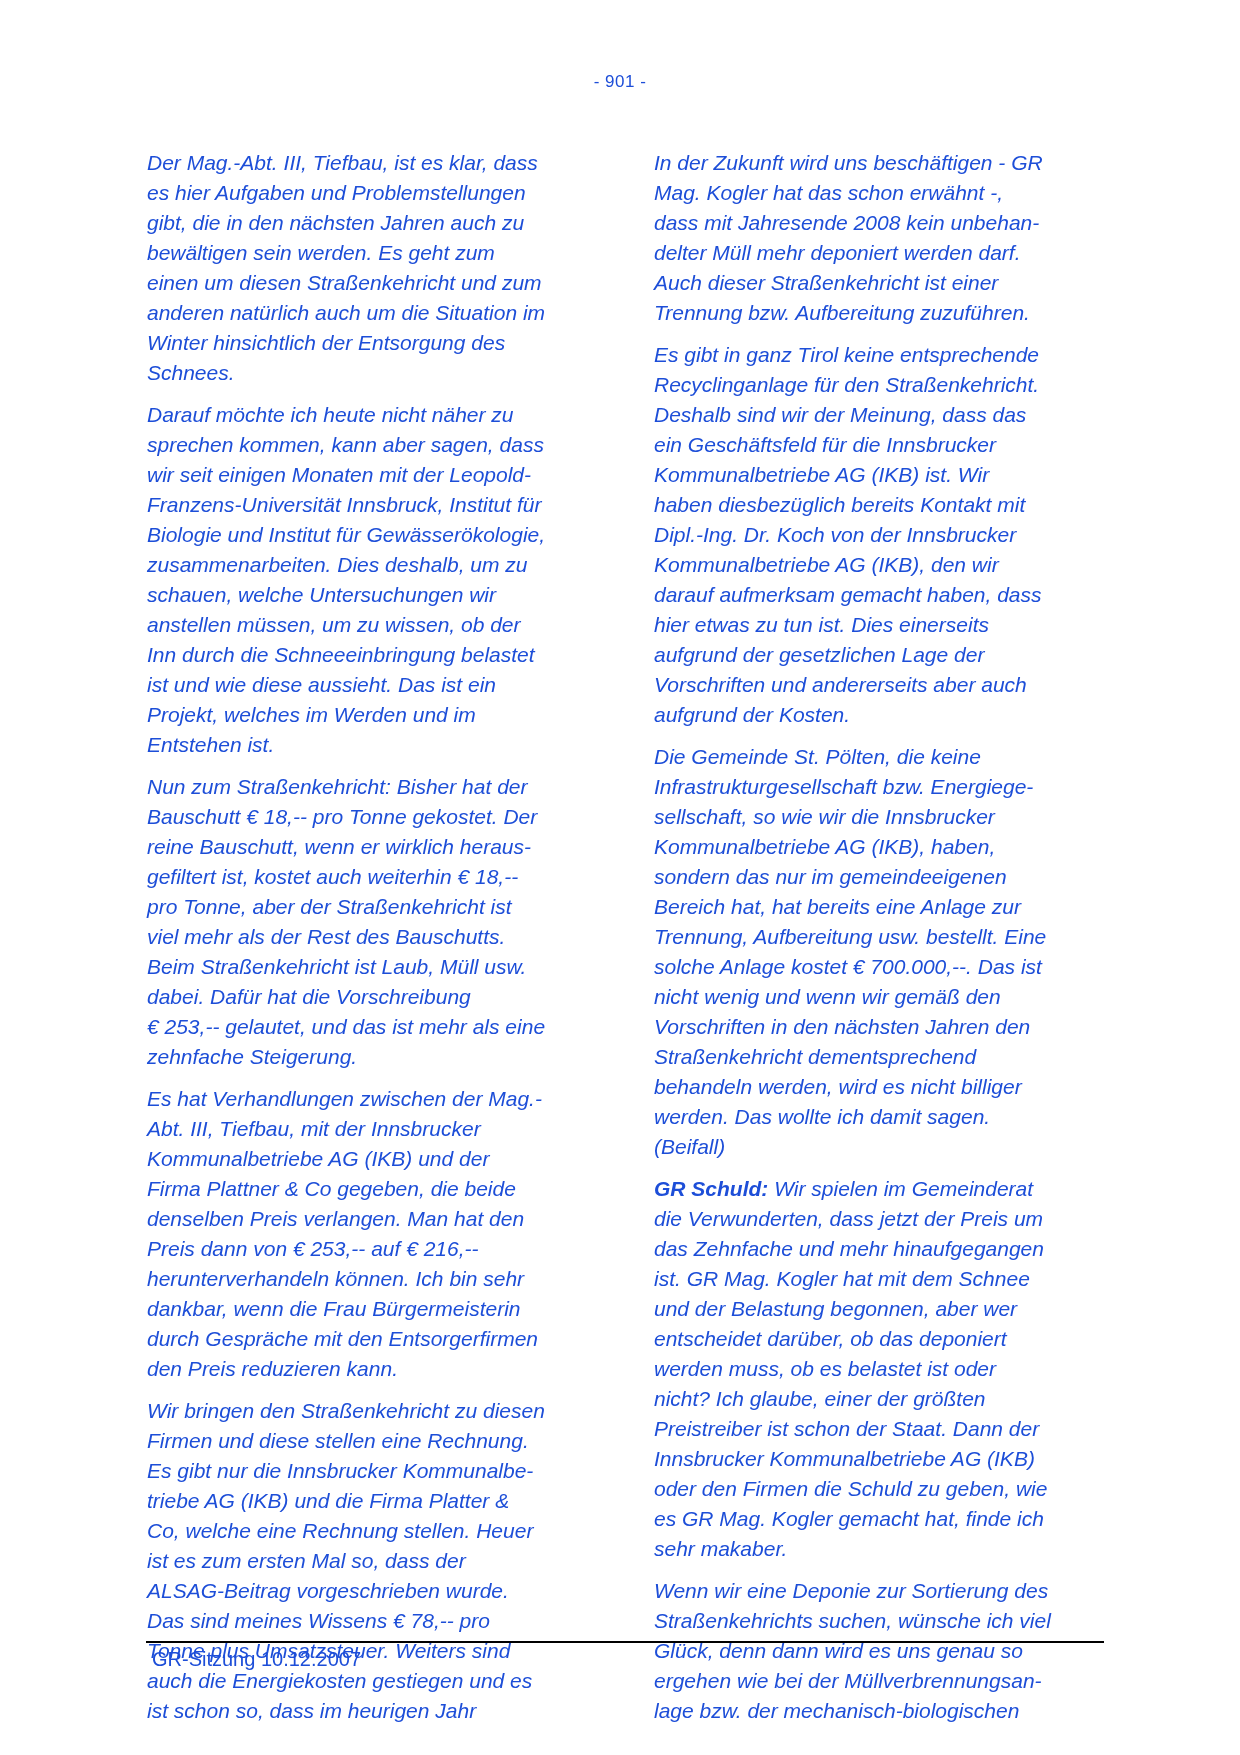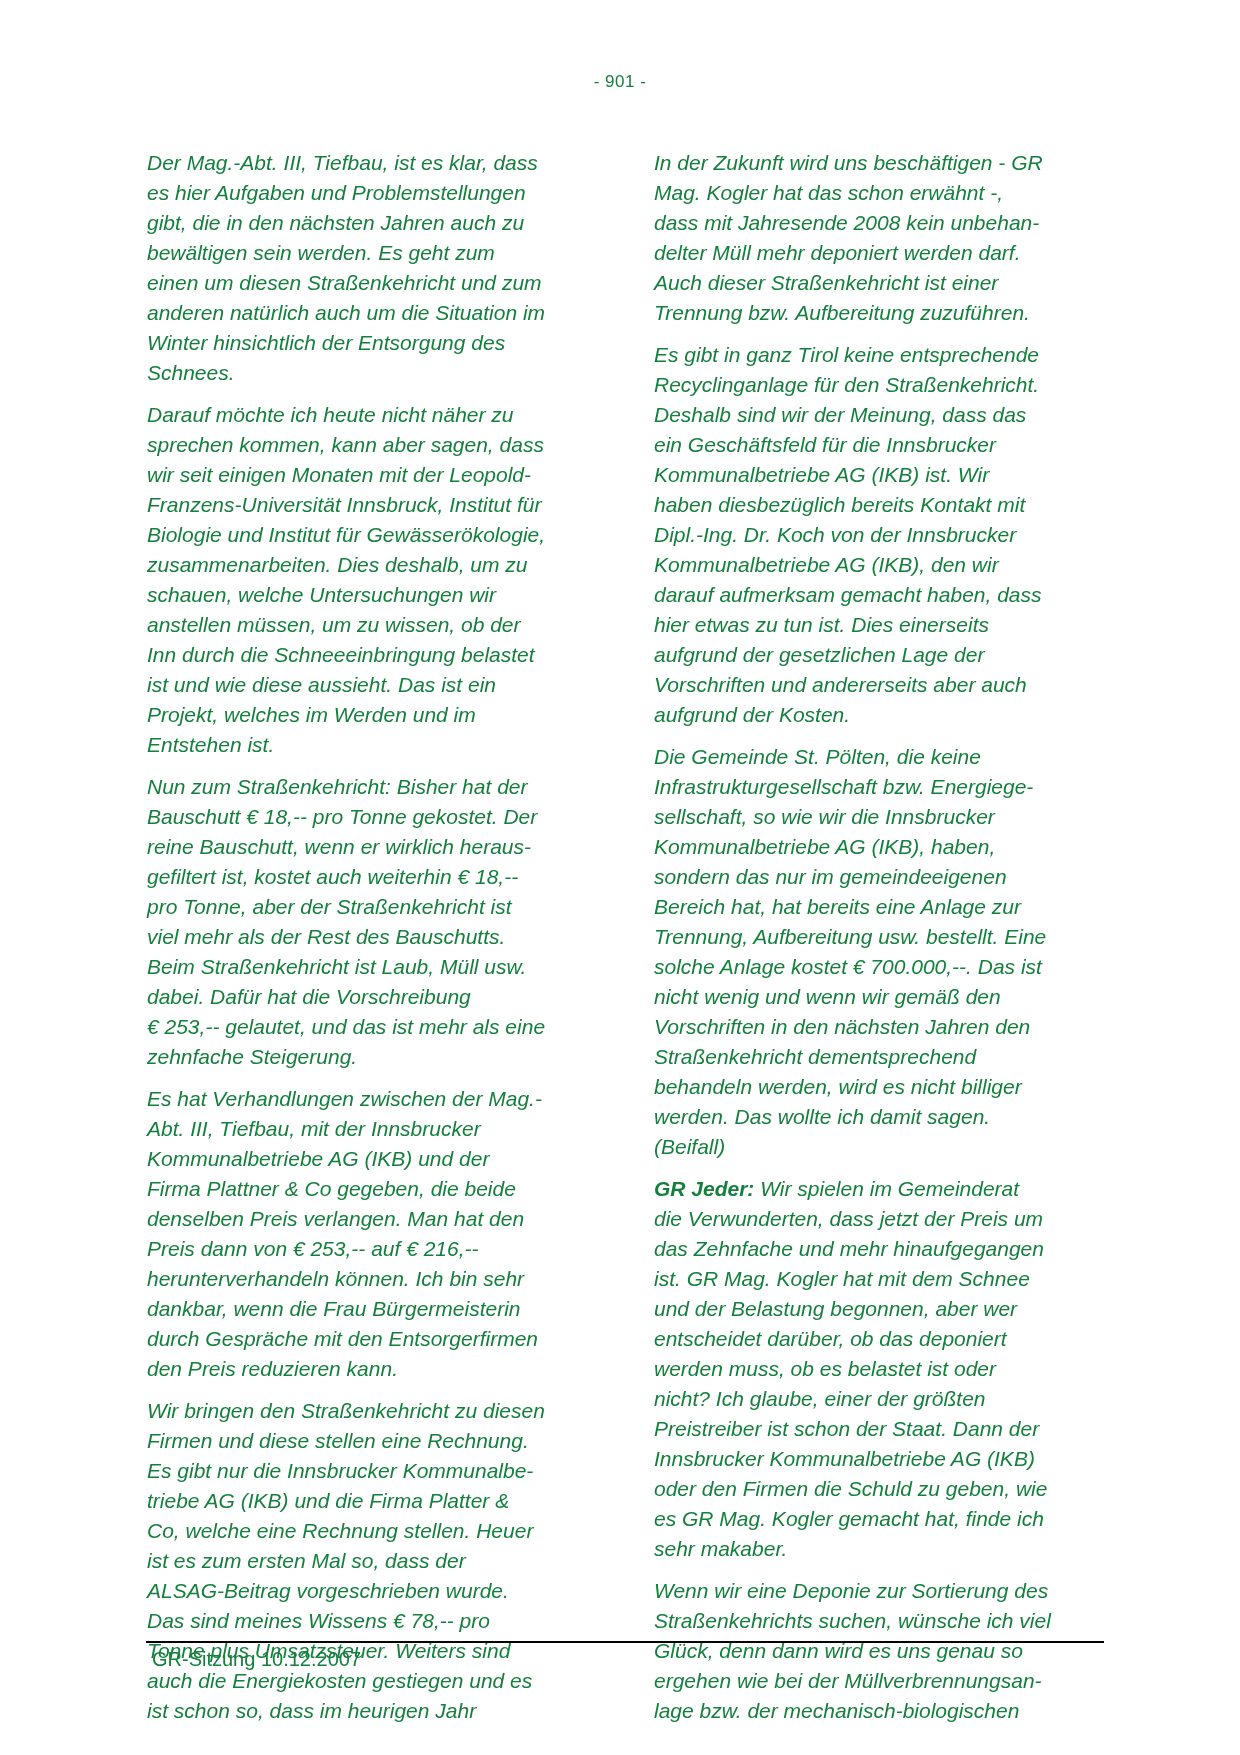--- a/index.html
+++ b/index.html
@@ -1,21 +1,21 @@
 <!DOCTYPE html>
 <html><head>
 <meta charset="utf-8">
 <style>
   html, body { margin: 0; padding: 0; background: #ffffff; }
   .page {
     position: relative;
     width: 1240px;
     height: 1727px;
     background: #ffffff;
-    color: #15803d;
+    color: #1d4ed8;
     font-family: "Liberation Sans", sans-serif;
     overflow: hidden;
   }
   .page-number {
     position: absolute;
     top: 72px;
     left: 0;
     width: 100%;
     text-align: center;
     font-size: 17px;
@@ -142,21 +142,21 @@
 sondern das nur im gemeindeeigenen
 Bereich hat, hat bereits eine Anlage zur
 Trennung, Aufbereitung usw. bestellt. Eine
 solche Anlage kostet € 700.000,--. Das ist
 nicht wenig und wenn wir gemäß den
 Vorschriften in den nächsten Jahren den
 Straßenkehricht dementsprechend
 behandeln werden, wird es nicht billiger
 werden. Das wollte ich damit sagen.
 (Beifall)</p>
-    <p class="para"><b class="speaker">GR Jeder:</b> <span>Wir spielen im Gemeinderat
+    <p class="para"><b class="speaker">GR Schuld:</b> <span>Wir spielen im Gemeinderat
 die Verwunderten, dass jetzt der Preis um
 das Zehnfache und mehr hinaufgegangen
 ist. GR Mag. Kogler hat mit dem Schnee
 und der Belastung begonnen, aber wer
 entscheidet darüber, ob das deponiert
 werden muss, ob es belastet ist oder
 nicht? Ich glaube, einer der größten
 Preistreiber ist schon der Staat. Dann der
 Innsbrucker Kommunalbetriebe AG (IKB)
 oder den Firmen die Schuld zu geben, wie

